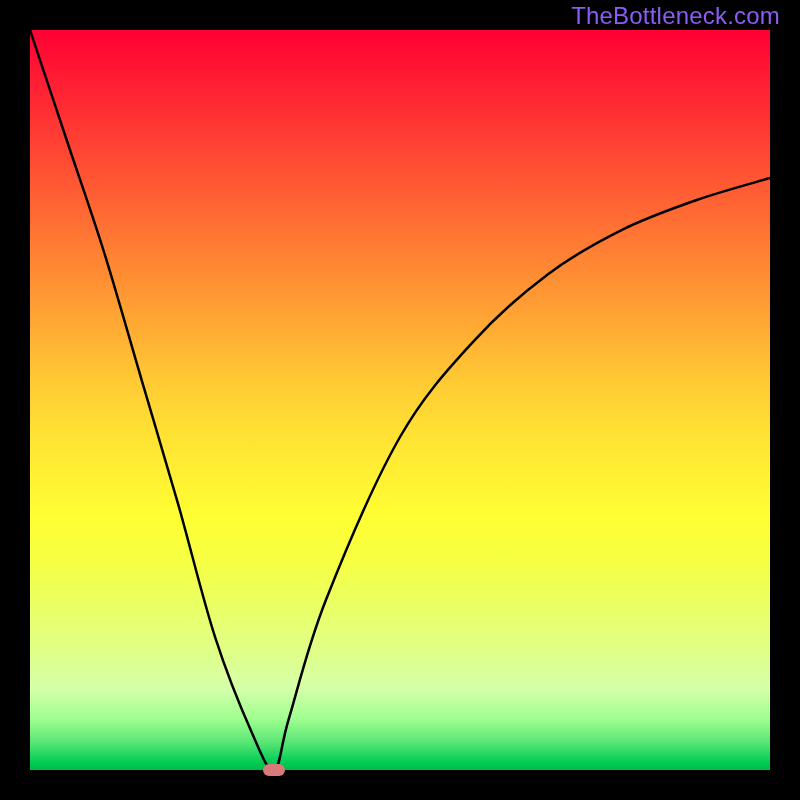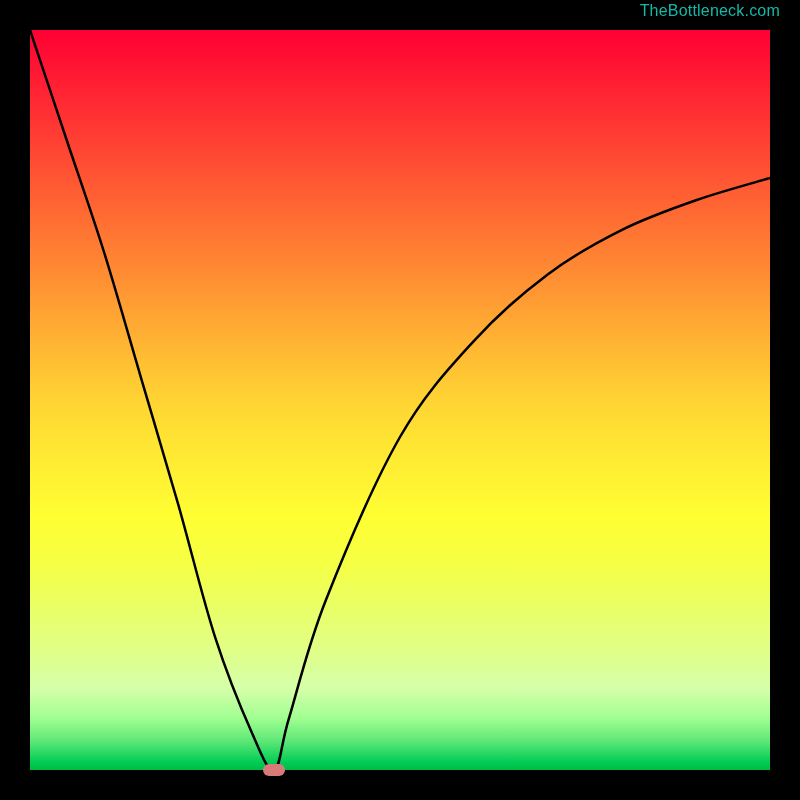--- a/index.html
+++ b/index.html
@@ -8,22 +8,22 @@
     height: 800px;
     background: #000;
     position: relative;
     font-family: Arial, Helvetica, sans-serif;
     overflow: hidden;
   }
   .watermark {
     position: absolute;
     top: 2px;
     right: 20px;
-    color: #14b8a6;
-    font-size: 16px;
+    color: #8b5cf6;
+    font-size: 24px;
     font-weight: 500;
     z-index: 10;
     letter-spacing: 0.2px;
   }
   .plot-area {
     position: absolute;
     left: 30px;
     top: 30px;
     width: 740px;
     height: 740px;

